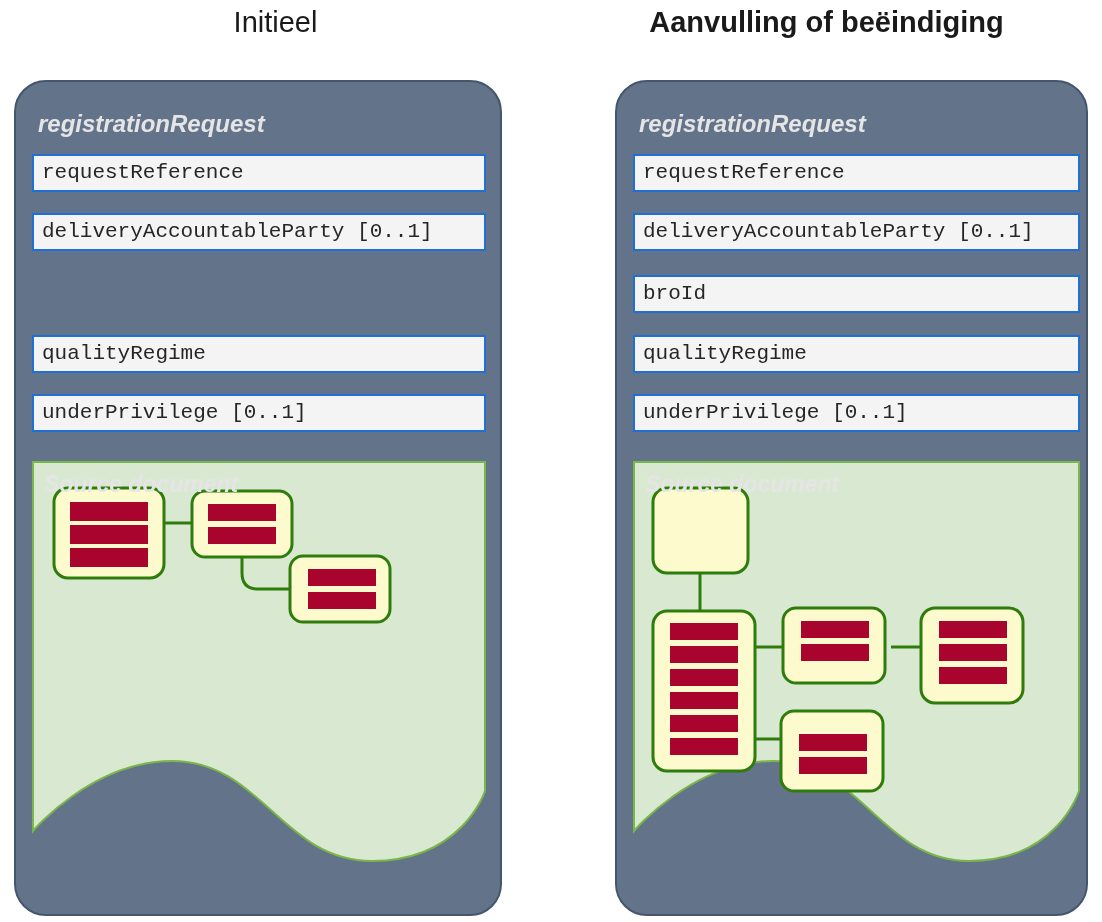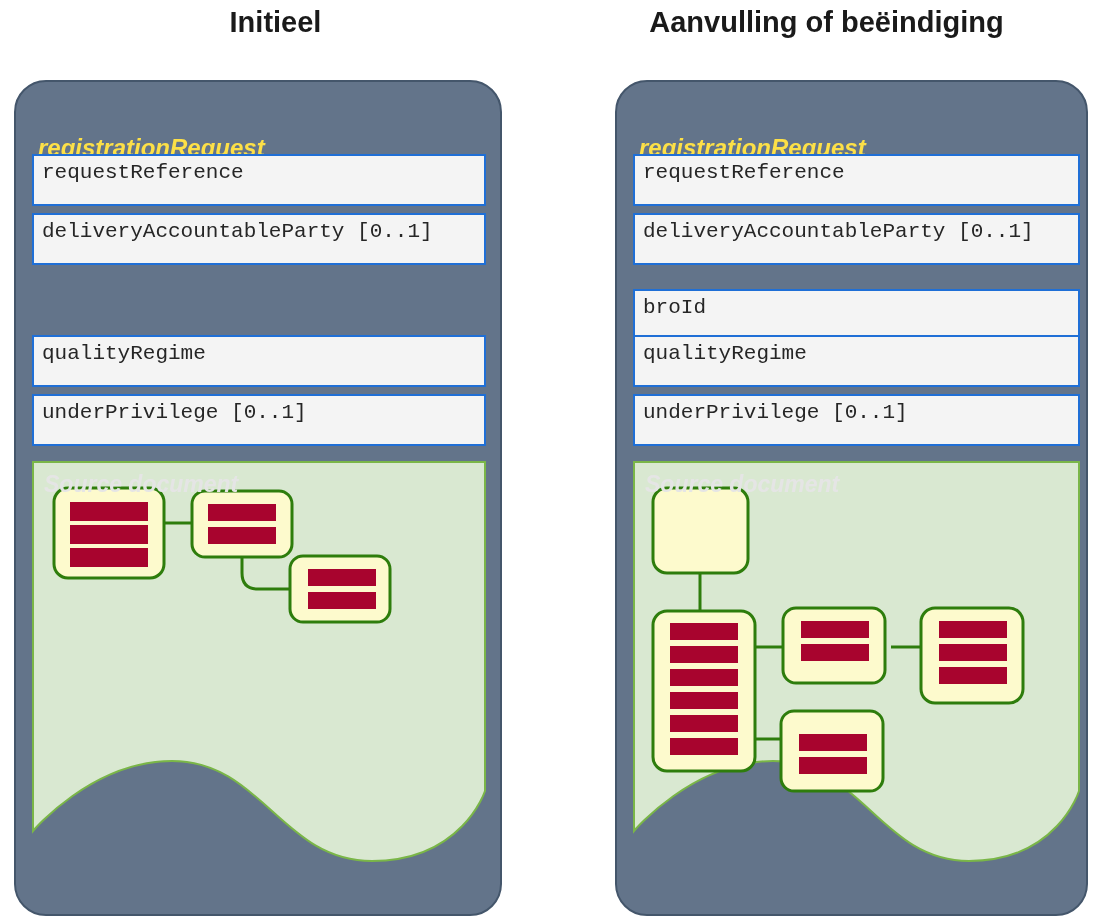--- a/index.html
+++ b/index.html
@@ -15,21 +15,21 @@
   
   .col-title{
     position:absolute;
     font-size:29px;
     color:#1a1a1a;
     font-weight:400;
     white-space:nowrap;
     text-align:center;
     font-family:"Liberation Sans",sans-serif;
   }
-  #title-left{left:0;top:6px;width:551px;font-weight:bold;}
+  #title-left{left:0;top:6px;width:551px;}
   #title-right{left:551px;top:6px;width:551px;font-weight:bold;}
 
   
   .panel{
     position:absolute;
     background:#63748a;
     border:2px solid #44566b;
     border-radius:32px;
     overflow:hidden;
     box-sizing:border-box;
@@ -37,33 +37,32 @@
   #panel-left{left:14px;top:80px;width:488px;height:836px;}
   #panel-right{left:615px;top:80px;width:473px;height:836px;}
 
   .panel-title{
     position:absolute;
     left:22px;
     top:28px;
     font-size:24px;
     font-style:italic;
     font-weight:bold;
-    color:#fde047;
-    font-family:"Liberation Sans",sans-serif;
-    white-space:nowrap;
-    margin-top:24px;
+    color:#e5e5e5;
+    font-family:"Liberation Sans",sans-serif;
+    white-space:nowrap;
   }
 
   
   .field{
     position:absolute;
     box-sizing:border-box;
     background:#f4f4f4;
     border:2px solid #1f6fd6;
-    height:52px;
+    height:38px;
     line-height:34px;
     padding-left:8px;
     font-family:"Liberation Mono","DejaVu Sans Mono",monospace;
     font-size:21px;
     color:#262626;
     white-space:nowrap;
     overflow:hidden;
   }
 
   
@@ -149,21 +148,21 @@
   </div>
 
   <div class="panel" id="panel-right">
 
     <div class="panel-title">registrationRequest</div>
 
     <div class="field" style="left:16px;top:72px;width:447px;">requestReference</div>
 
     <div class="field" style="left:16px;top:131px;width:447px;">deliveryAccountableParty [0..1]</div>
 
-    <div class="field" style="left:16px;top:207px;width:447px;">broId</div>
+    <div class="field" style="left:16px;top:193px;width:447px;">broId</div>
 
     <div class="field" style="left:16px;top:253px;width:447px;">qualityRegime</div>
 
     <div class="field" style="left:16px;top:312px;width:447px;">underPrivilege [0..1]</div>
 
     <div class="srcdoc" style="left:16px;top:379px;width:447px;height:457px;">
 
       <svg class="wave" width="447" height="457" viewBox="0 0 447 457">
         <path d="M1,1 H446 V330 C446,330 424,400 336,400 C248,400 228,300 140,300 C60,300 1,370 1,370 Z" fill="#d9e8d1" stroke="#7ab648" stroke-width="2"></path>
       </svg>

